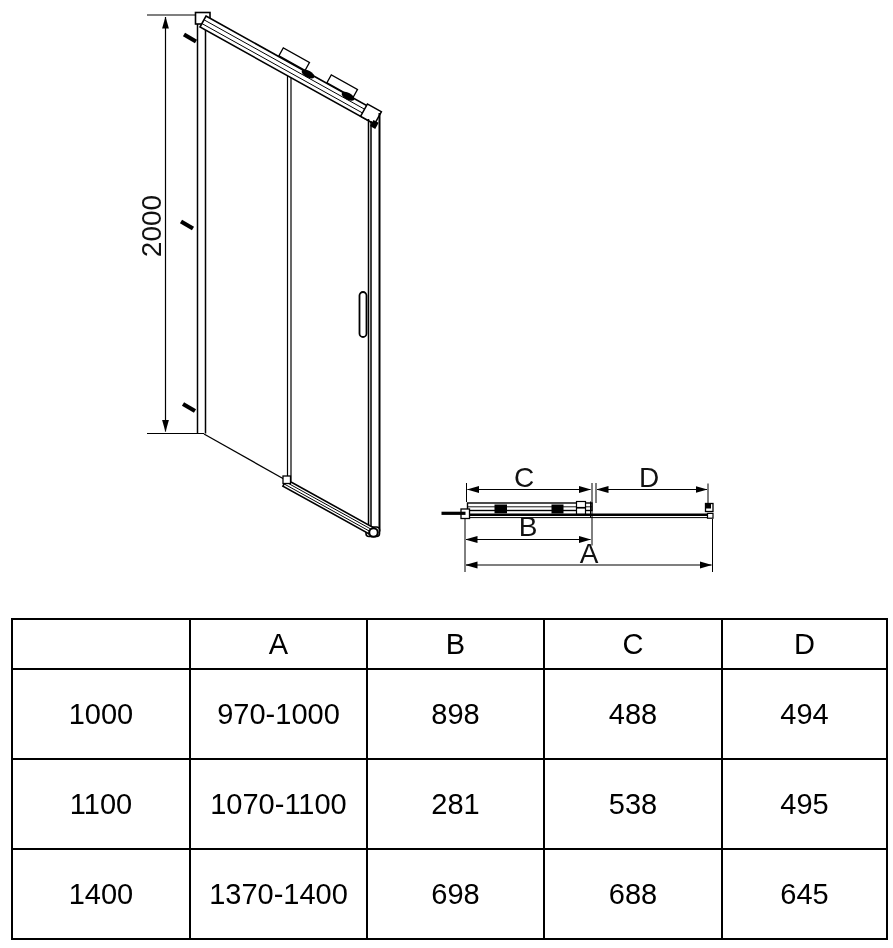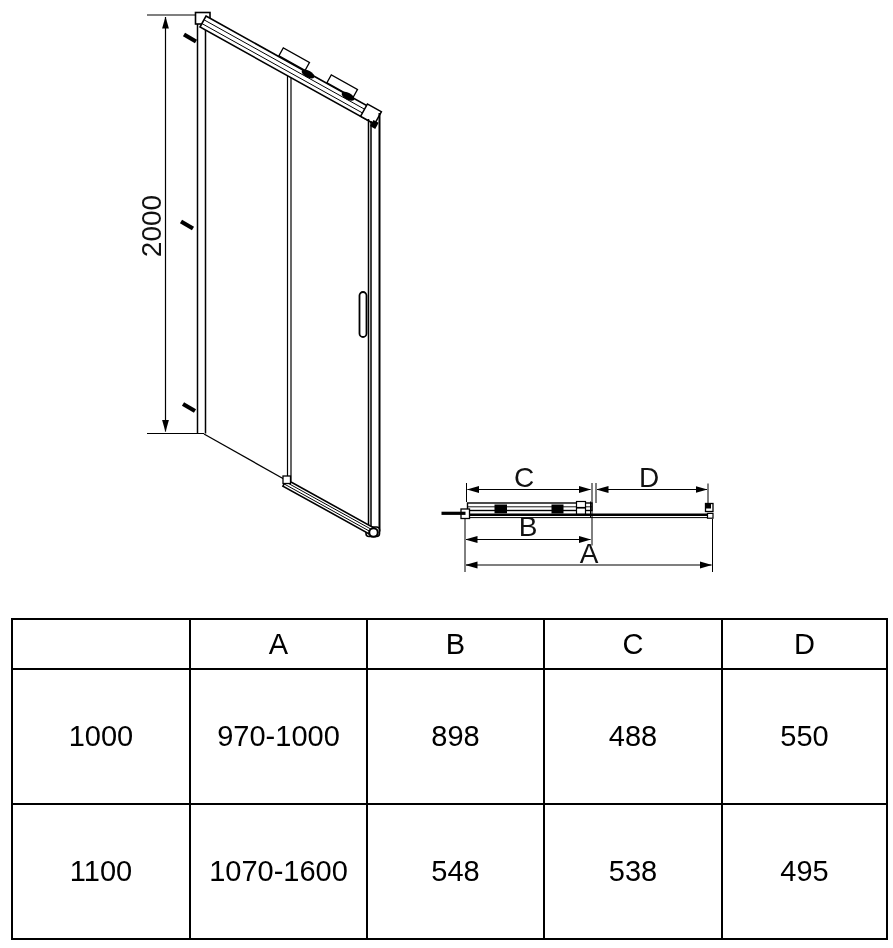--- a/index.html
+++ b/index.html
@@ -147,24 +147,31 @@
         <th>C</th>
         <th>D</th>
       </tr>
     </thead>
     <tbody>
       <tr>
         <td>1000</td>
         <td>970-1000</td>
         <td>898</td>
         <td>488</td>
-        <td>550</td>
+        <td>494</td>
       </tr>
       <tr>
         <td>1100</td>
-        <td>1070-1600</td>
-        <td>548</td>
+        <td>1070-1100</td>
+        <td>281</td>
         <td>538</td>
         <td>495</td>
+      </tr>
+      <tr>
+        <td>1400</td>
+        <td>1370-1400</td>
+        <td>698</td>
+        <td>688</td>
+        <td>645</td>
       </tr>
     </tbody>
   </table>
 </div>
 
 </body></html>

